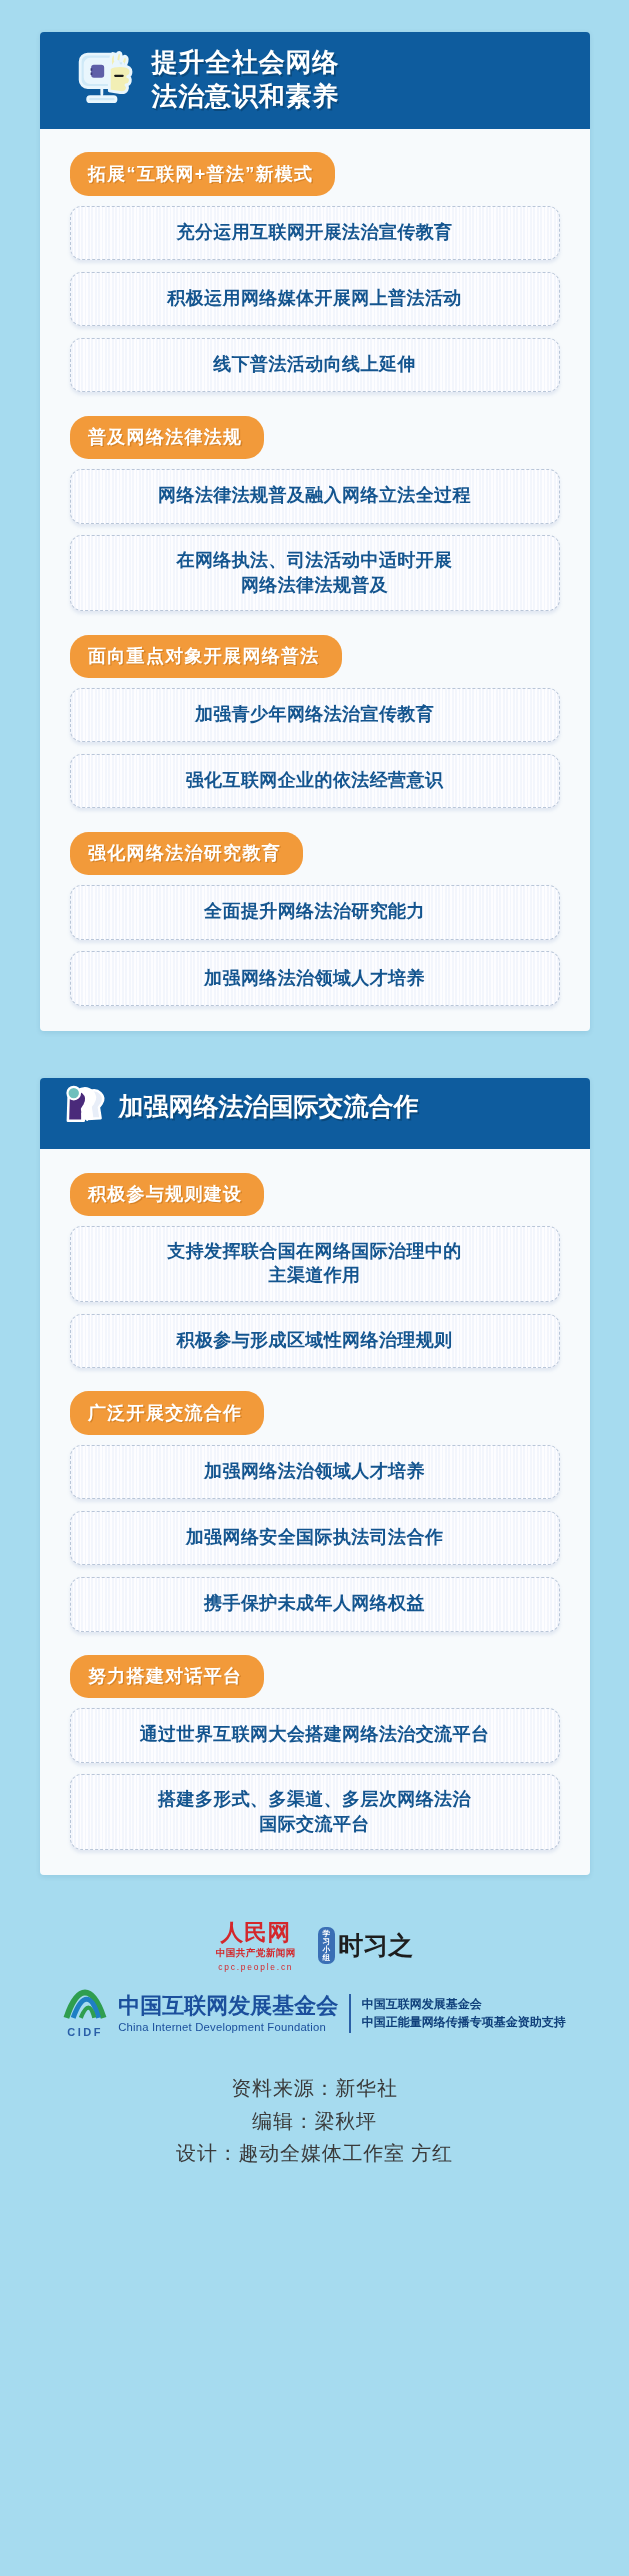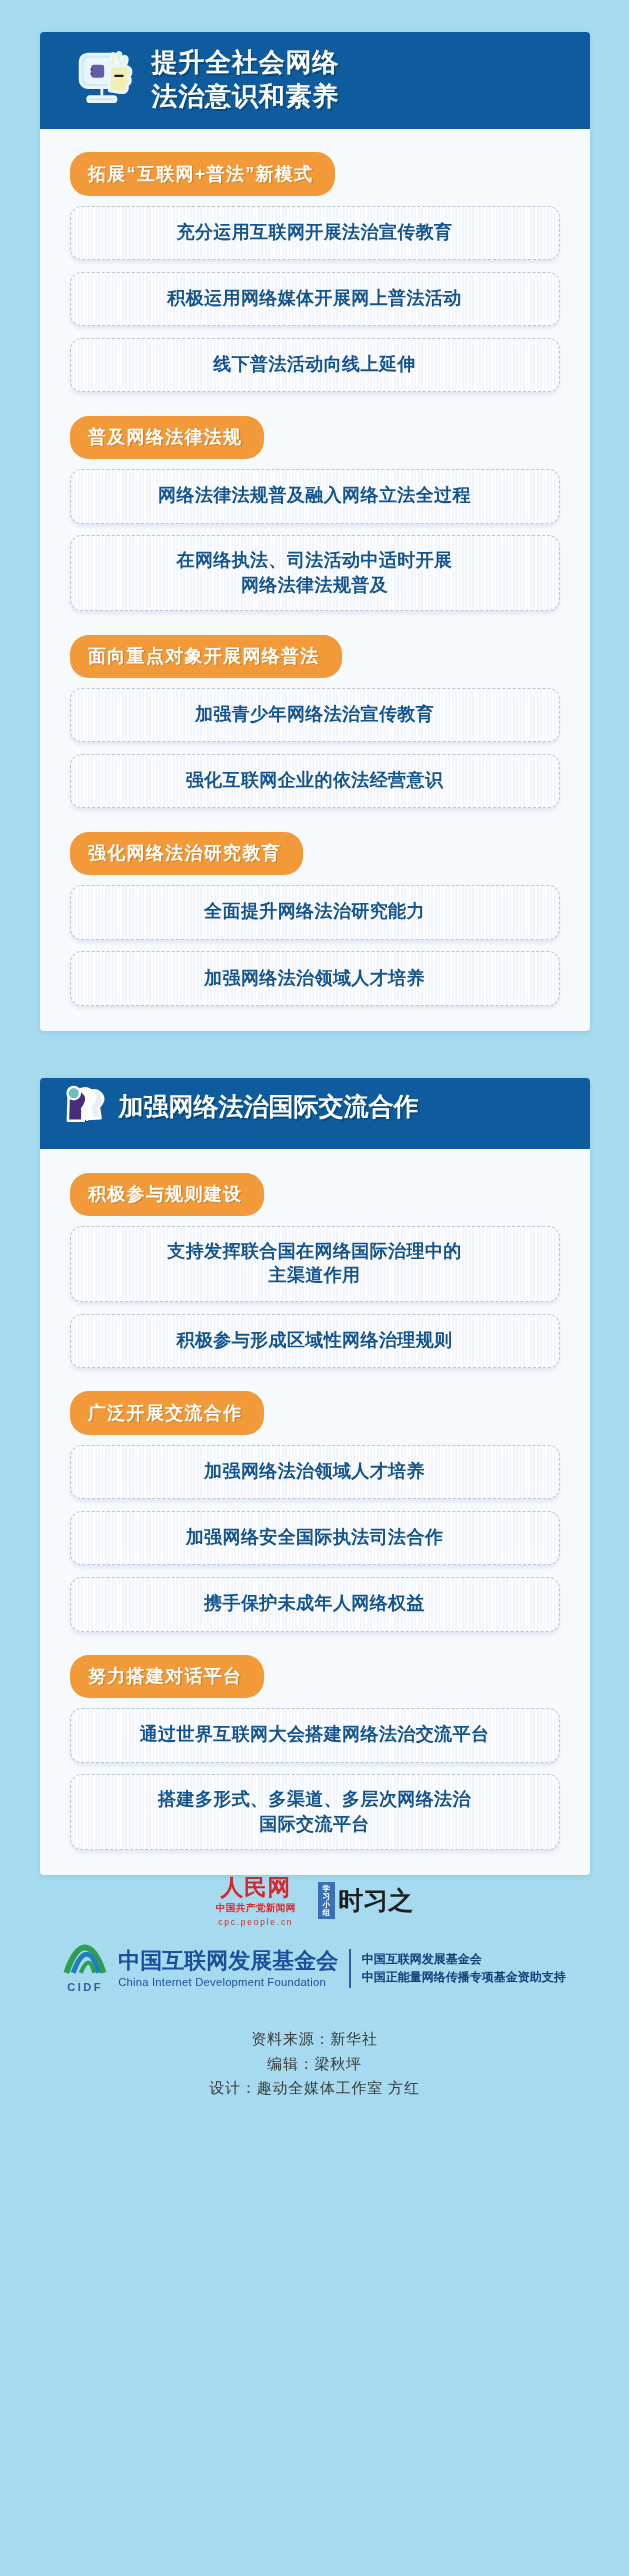--- a/index.html
+++ b/index.html
@@ -84,21 +84,21 @@
         rgba(235,240,250,.55) 0 1.7px, rgba(255,255,255,0) 1.7px 3.4px);
   }
   .item:last-child { margin-bottom: 0; }
   .item.two-line { padding: 11.7px 10px 12.6px 10px; }
 
   
   .gap-top { height: 32px; }
   .gap-mid { height: 47px; }
 
   
-  .footer { width: 550px; margin: 0 auto; }
+  .footer { width: 550px; margin: 0 auto; padding-top: 45px; }
   .logo-row {
     display: flex;
     align-items: center;
     justify-content: center;
     gap: 22px;
   }
   .rmw { text-align: center; }
   .rmw-cn {
     color: #d4272b; font-weight: bold; font-size: 22.7px;
     letter-spacing: 0.8px; line-height: 1.1;
@@ -107,21 +107,21 @@
     color: #d4272b; font-size: 9.6px; font-weight: bold;
     letter-spacing: 0.4px; margin-top: 1.7px;
   }
   .rmw-url {
     color: #d4272b; font-size: 8.4px; letter-spacing: 1.8px;
     margin-top: 1.7px;
   }
   .sxz { display: flex; align-items: center; gap: 3.4px; }
   .sxz-badge {
     background: #3a6fb5; color: #fff; font-size: 7.6px; font-weight: bold;
-    line-height: 1.05; padding: 2.5px 2.5px; border-radius: 0;
+    line-height: 1.05; padding: 2.5px 2.5px; border-radius: 7px;
     text-align: center; width: 17px;
   }
   .sxz-word {
     color: #1d1d1d; font-size: 25px; font-weight: bold;
     font-family: "Liberation Serif", serif; letter-spacing: 0px;
   }
 
   .cidf-row {
     display: flex; align-items: center; justify-content: center;
     gap: 11px; margin-top: 17px;
@@ -140,21 +140,21 @@
   }
   .cidf-div { width: 1.7px; height: 39px; background: #2b5fa6; }
   .cidf-support { line-height: 1.5; }
   .cidf-support div { font-size: 12px; color: #0f3f7a; font-weight: bold; }
 
   .credits {
     text-align: center;
     margin-top: 34px;
     padding-bottom: 28.5px;
     color: #3a3a3a;
-    font-size: 15px;
+    font-size: 20px;
     line-height: 1.62;
     letter-spacing: 0.8px;
   }
 </style>
 </head>
 <body>
 
 <div class="gap-top"></div>
 
 <div class="card">

